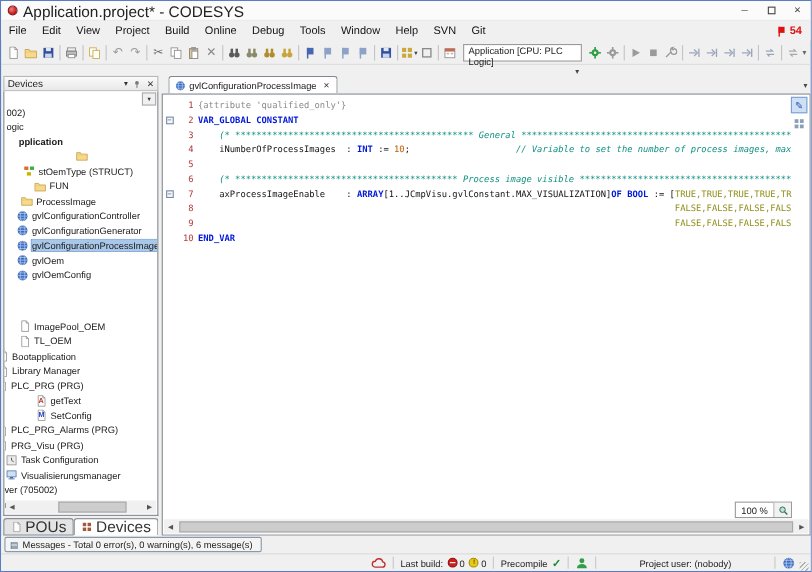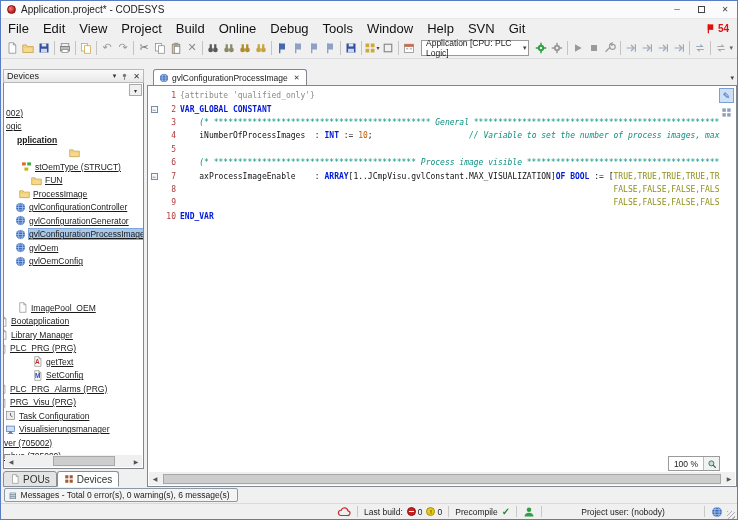--- a/index.html
+++ b/index.html
@@ -7,55 +7,55 @@
   #window {
     position:relative; width:738px; height:520px;
     background:#f0f0f0; border:1px solid #5a7cc0;
     font-family:"Liberation Sans", sans-serif; overflow:hidden;
     color:#1a1a1a;
   }
   
   #titlebar { position:absolute; left:0; top:0; right:0; height:18px; background:#fbfbfb;
     display:flex; align-items:center; border-bottom:1px solid #e8e8e8;}
   .app-dot { width:9px; height:9px; border-radius:50%; background:radial-gradient(circle at 35% 35%, #f08080, #c01818 70%); border:1px solid #801010; margin:0 5px 0 6px; }
-  #title-text { font-size:10px; color:#222; }
+  #title-text { font-size:14px; color:#222; }
   #win-controls { margin-left:auto; display:flex; height:100%; }
   .winbtn { width:24px; height:100%; display:flex; align-items:center; justify-content:center; font-size:8px; color:#444; }
   .winbtn .maxbox { width:7px; height:7px; border:1px solid #444; display:block; }
   
   #menubar { position:absolute; left:0; top:18px; right:0; height:18px; display:flex; align-items:center; background:#f0f0f0; }
-  .menu-item { font-size:13px; padding:2px 7px; color:#111; }
+  .menu-item { font-size:10px; padding:2px 7px; color:#111; }
   #alarm { margin-left:auto; display:flex; align-items:center; gap:2px; padding-right:8px; }
   #alarm-count { color:#e01010; font-size:10px; font-weight:bold; }
   
   #toolbar { position:absolute; left:0; top:36px; right:0; height:22px; display:flex; align-items:center; padding-left:3px; border-bottom:1px solid #dcdcdc; }
   .tbtn { width:16px; height:18px; display:flex; align-items:center; justify-content:center; }
   .tsep { width:1px; height:14px; background:#c4c4c4; margin:0 2px; }
-  #device-combo { display:flex; align-items:center; height:16px; width:146px; background:#fff; border:1px solid #9a9a9a; margin:0 4px; font-size:8.5px; padding:0 2px 0 4px; }
+  #device-combo { display:flex; align-items:center; height:16px; width:146px; background:#fff; border:1px solid #9a9a9a; margin:0 4px; font-size:8.5px; padding:0 2px 0 4px;flex-direction:column; }
   #device-combo .dd { margin-left:auto; font-size:7px; color:#444; }
   #toolbar-overflow { margin-left:auto; font-size:7px; color:#666; padding-right:4px; }
   
   #devices-panel { position:absolute; left:2px; top:68px; width:141px; height:418px; }
   #devices-header { height:14px; display:flex; align-items:center; background:linear-gradient(#fafafa,#e8e8e8); border:1px solid #b8b8b8; font-size:9px; padding:0 3px; }
   #devices-header .hbtns { margin-left:auto; display:flex; gap:4px; align-items:center; color:#333; }
   #devices-header .hbtn { font-size:7px; }
   #tree-box { position:relative; height:386px; background:#fff; border:1px solid #82878f; border-top:none; overflow:hidden; }
   #tree-combo { position:absolute; right:1px; top:1px; width:13px; height:12px; background:#f0f0f0; border:1px solid #aaa; font-size:6px; display:flex; align-items:center; justify-content:center; color:#333; }
-  #tree { position:absolute; left:0; top:23px; right:0;text-decoration:underline; }
+  #tree { position:absolute; left:0; top:12px; right:0; }
   .trow { height:13.5px; display:flex; align-items:center; font-size:8.5px; white-space:nowrap; overflow:hidden; position:relative; }
   .trow .ticn { flex:0 0 auto; margin-right:3px; }
   .trow.sel .lbl { background:#a9c7e8; outline:1px solid #7da7d6; }
   .trow.bold { font-weight:bold; }
   .trow .ov { position:absolute; font-size:6.5px; font-weight:bold; top:3px; }
   #tree-hscroll { position:absolute; left:1px; right:1px; bottom:1px; height:12px; background:#f0f0f0; display:flex; align-items:center; }
   .sbarrow { width:12px; height:12px; font-size:6px; color:#555; display:flex; align-items:center; justify-content:center; }
   .sbtrack { flex:1; position:relative; height:12px; }
   .sbthumb { position:absolute; top:1px; height:10px; background:#cdcdcd; border:1px solid #a8a8a8; }
   #devices-tabs { height:18px; display:flex; align-items:flex-end; padding-top:1px; }
-  .dtab { height:16px; display:flex; align-items:center; gap:3px; font-size:10px; padding:0 6px; border:1px solid #8a8f96; background:#e4e4e4; color:#333; border-top-left-radius:3px; border-top-right-radius:3px; }
+  .dtab { height:16px; display:flex; align-items:center; gap:3px; font-size:14px; padding:0 6px; border:1px solid #8a8f96; background:#e4e4e4; color:#333; border-top-left-radius:3px; border-top-right-radius:3px; }
   .dtab.active { background:#fff; border-bottom-color:#fff; }
   
   #editor-panel { position:absolute; left:146px; top:68px; width:590px; height:418px; }
   #editor-tabbar { height:16px; display:flex; align-items:flex-end; position:relative; }
   #editor-tab { height:16px; display:flex; align-items:center; gap:3px; background:#fff; border:1px solid #82878f; border-bottom:none; padding:0 6px 0 5px; font-size:8.5px; margin-left:6px; border-top-left-radius:3px; border-top-right-radius:3px; }
   #editor-tab .close { font-size:7px; color:#333; margin-left:3px; }
   #tabbar-dd { position:absolute; right:3px; bottom:3px; font-size:7px; color:#444; }
   #code-box { position:relative; height:402px; background:#fff; border:1px solid #82878f; overflow:hidden; }
   #code { position:absolute; left:0; top:1px; right:16px; bottom:30px; overflow:hidden; padding-top:2px; }
   .cline { height:13.4px; display:flex; align-items:center; white-space:pre; font-family:"DejaVu Sans Mono", monospace; font-size:8px; }
@@ -501,20 +501,26 @@
               <use href="#sym-globe"></use>
             </svg>
             <span class="lbl">gvlOemConfig</span>
           </div>
           <div class="trow" style="padding-left: 13px; margin-top: 33px;">
             <svg viewBox="0 0 16 16" width="11" height="11" class="ticn">
               <use href="#sym-page"></use>
             </svg>
             <span class="lbl">ImagePool_OEM</span>
           </div>
+          <div class="trow" style="padding-left: 13px;">
+            <svg viewBox="0 0 16 16" width="11" height="11" class="ticn">
+              <use href="#sym-page"></use>
+            </svg>
+            <span class="lbl">TL_OEM</span>
+          </div>
           <div class="trow" style="padding-left: 0px;">
             <svg viewBox="0 0 16 16" width="11" height="11" class="ticn" style="margin-left: -7px;">
               <use href="#sym-page"></use>
             </svg>
             <span class="lbl">Bootapplication</span>
           </div>
           <div class="trow" style="padding-left: 0px;">
             <svg viewBox="0 0 16 16" width="11" height="11" class="ticn" style="margin-left: -7px;">
               <use href="#sym-page"></use>
             </svg>

